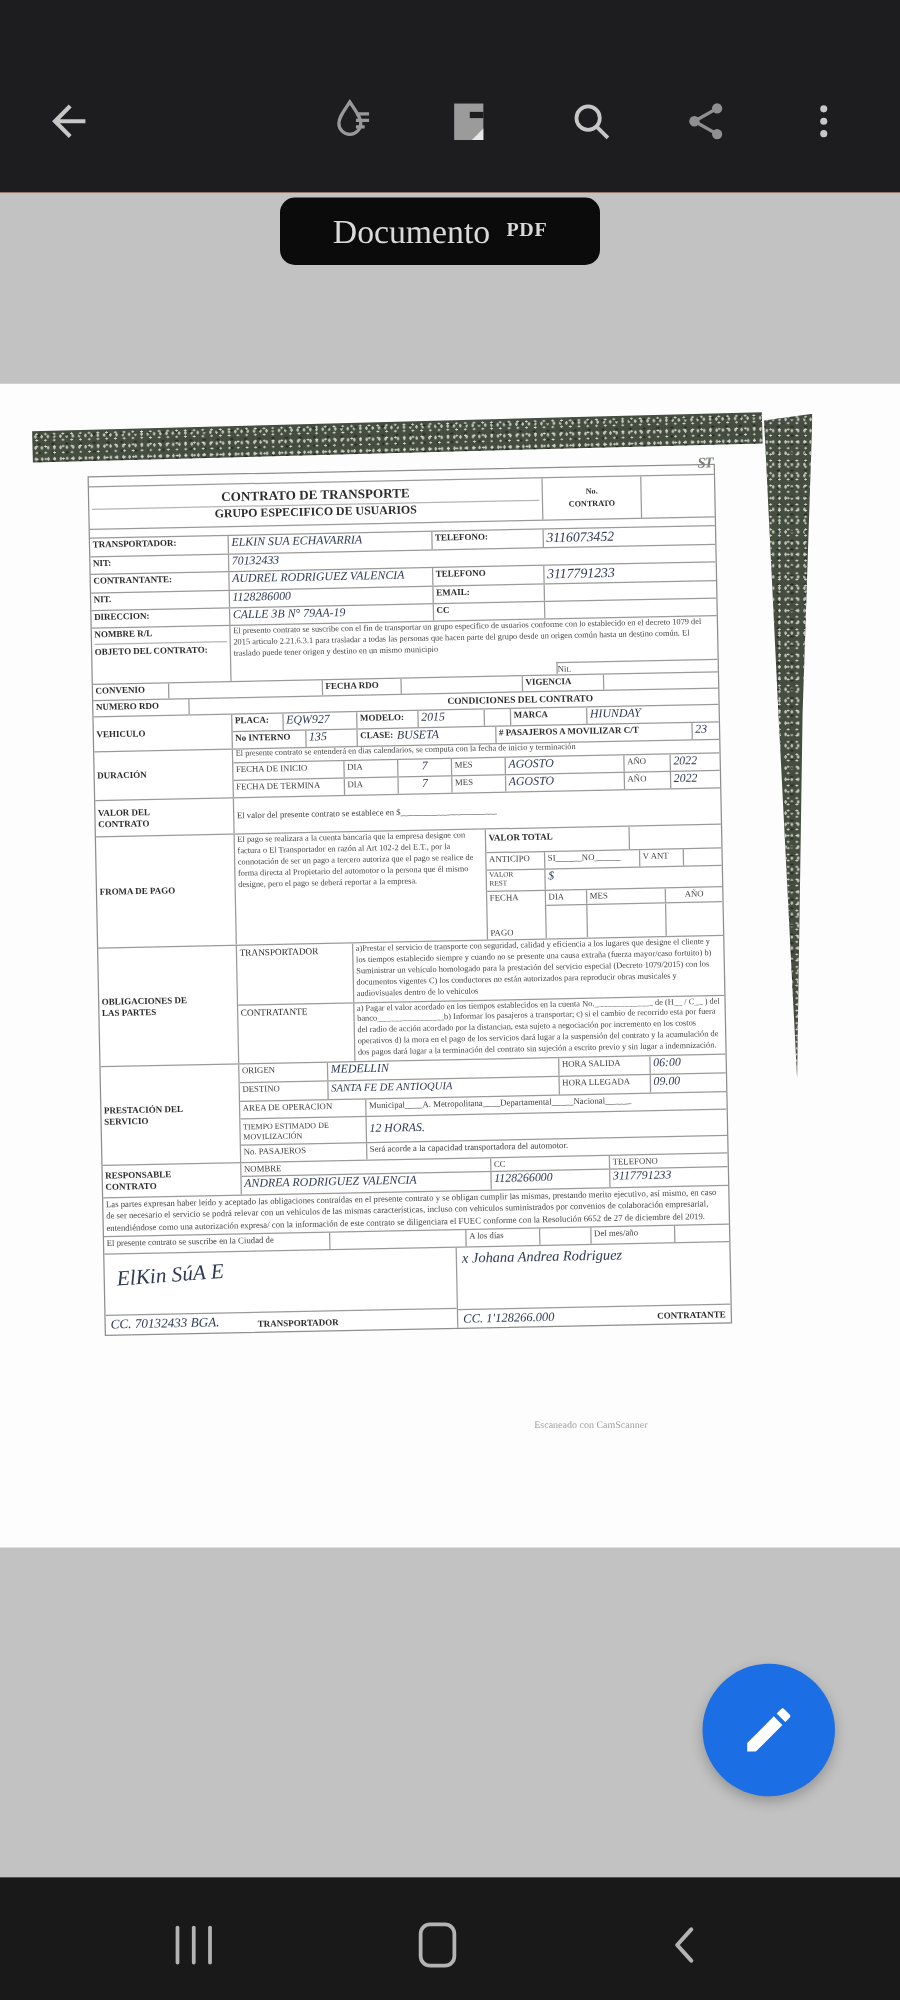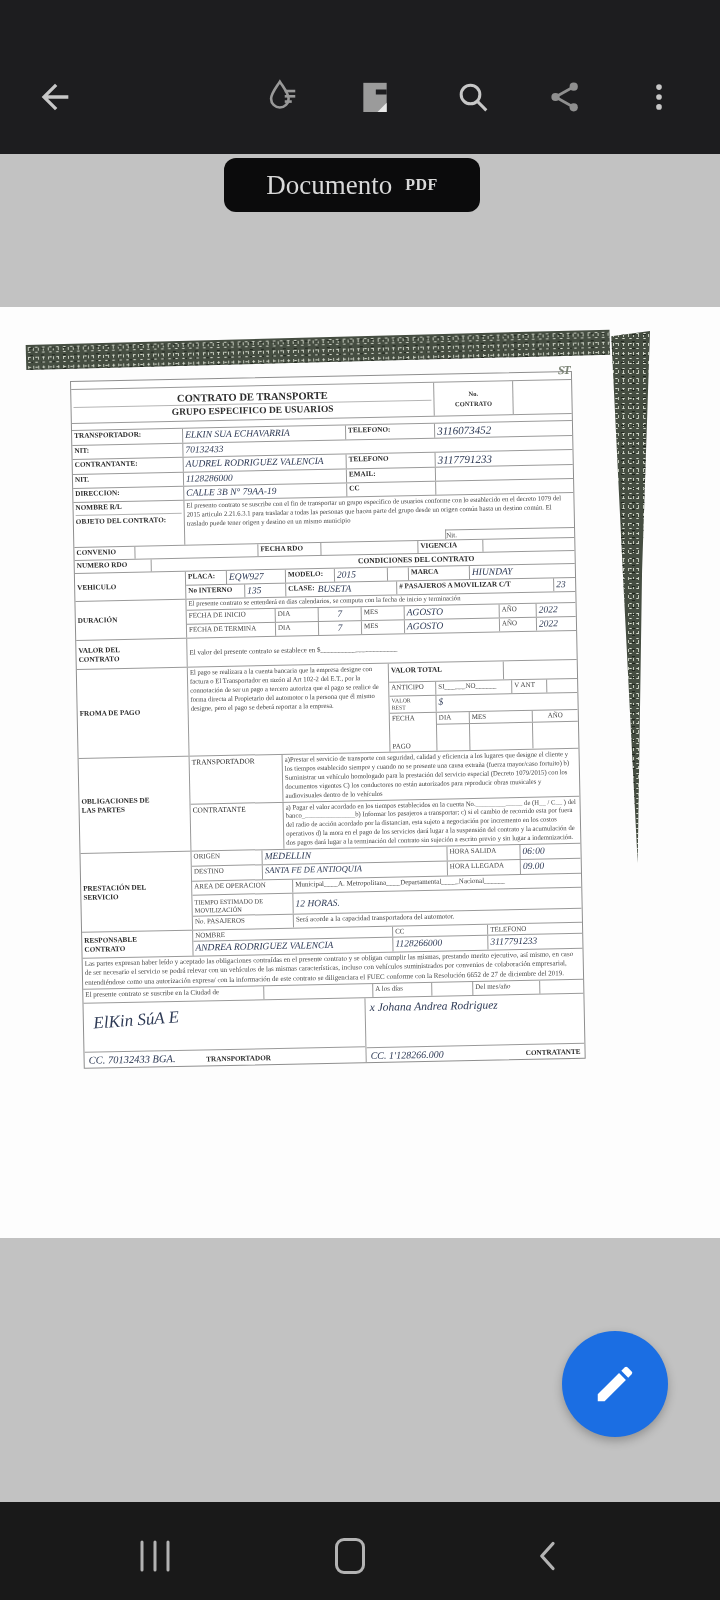--- a/index.html
+++ b/index.html
@@ -386,20 +386,21 @@
             <div class="ccline">
               <span class="hw" style="font-size:10px">CC. 1'128266.000</span>
               <span class="l">CONTRATANTE</span>
             </div>
           </div>
         </div>
 
       </div>
     </div>
 
+    <div class="camscan">Escaneado con CamScanner</div>
   </div>
 </div>
 
 <div class="fab">
   <svg width="46" height="46" viewBox="0 0 24 24">
     <path d="M3 17.4V21h3.6L17.7 9.9l-3.6-3.6L3 17.4zM20.7 6.9a1 1 0 0 0 0-1.4l-2.2-2.2a1 1 0 0 0-1.4 0l-1.8 1.8 3.6 3.6 1.8-1.8z" fill="#fff"></path>
   </svg>
 </div>
 
 <div class="navbar">

